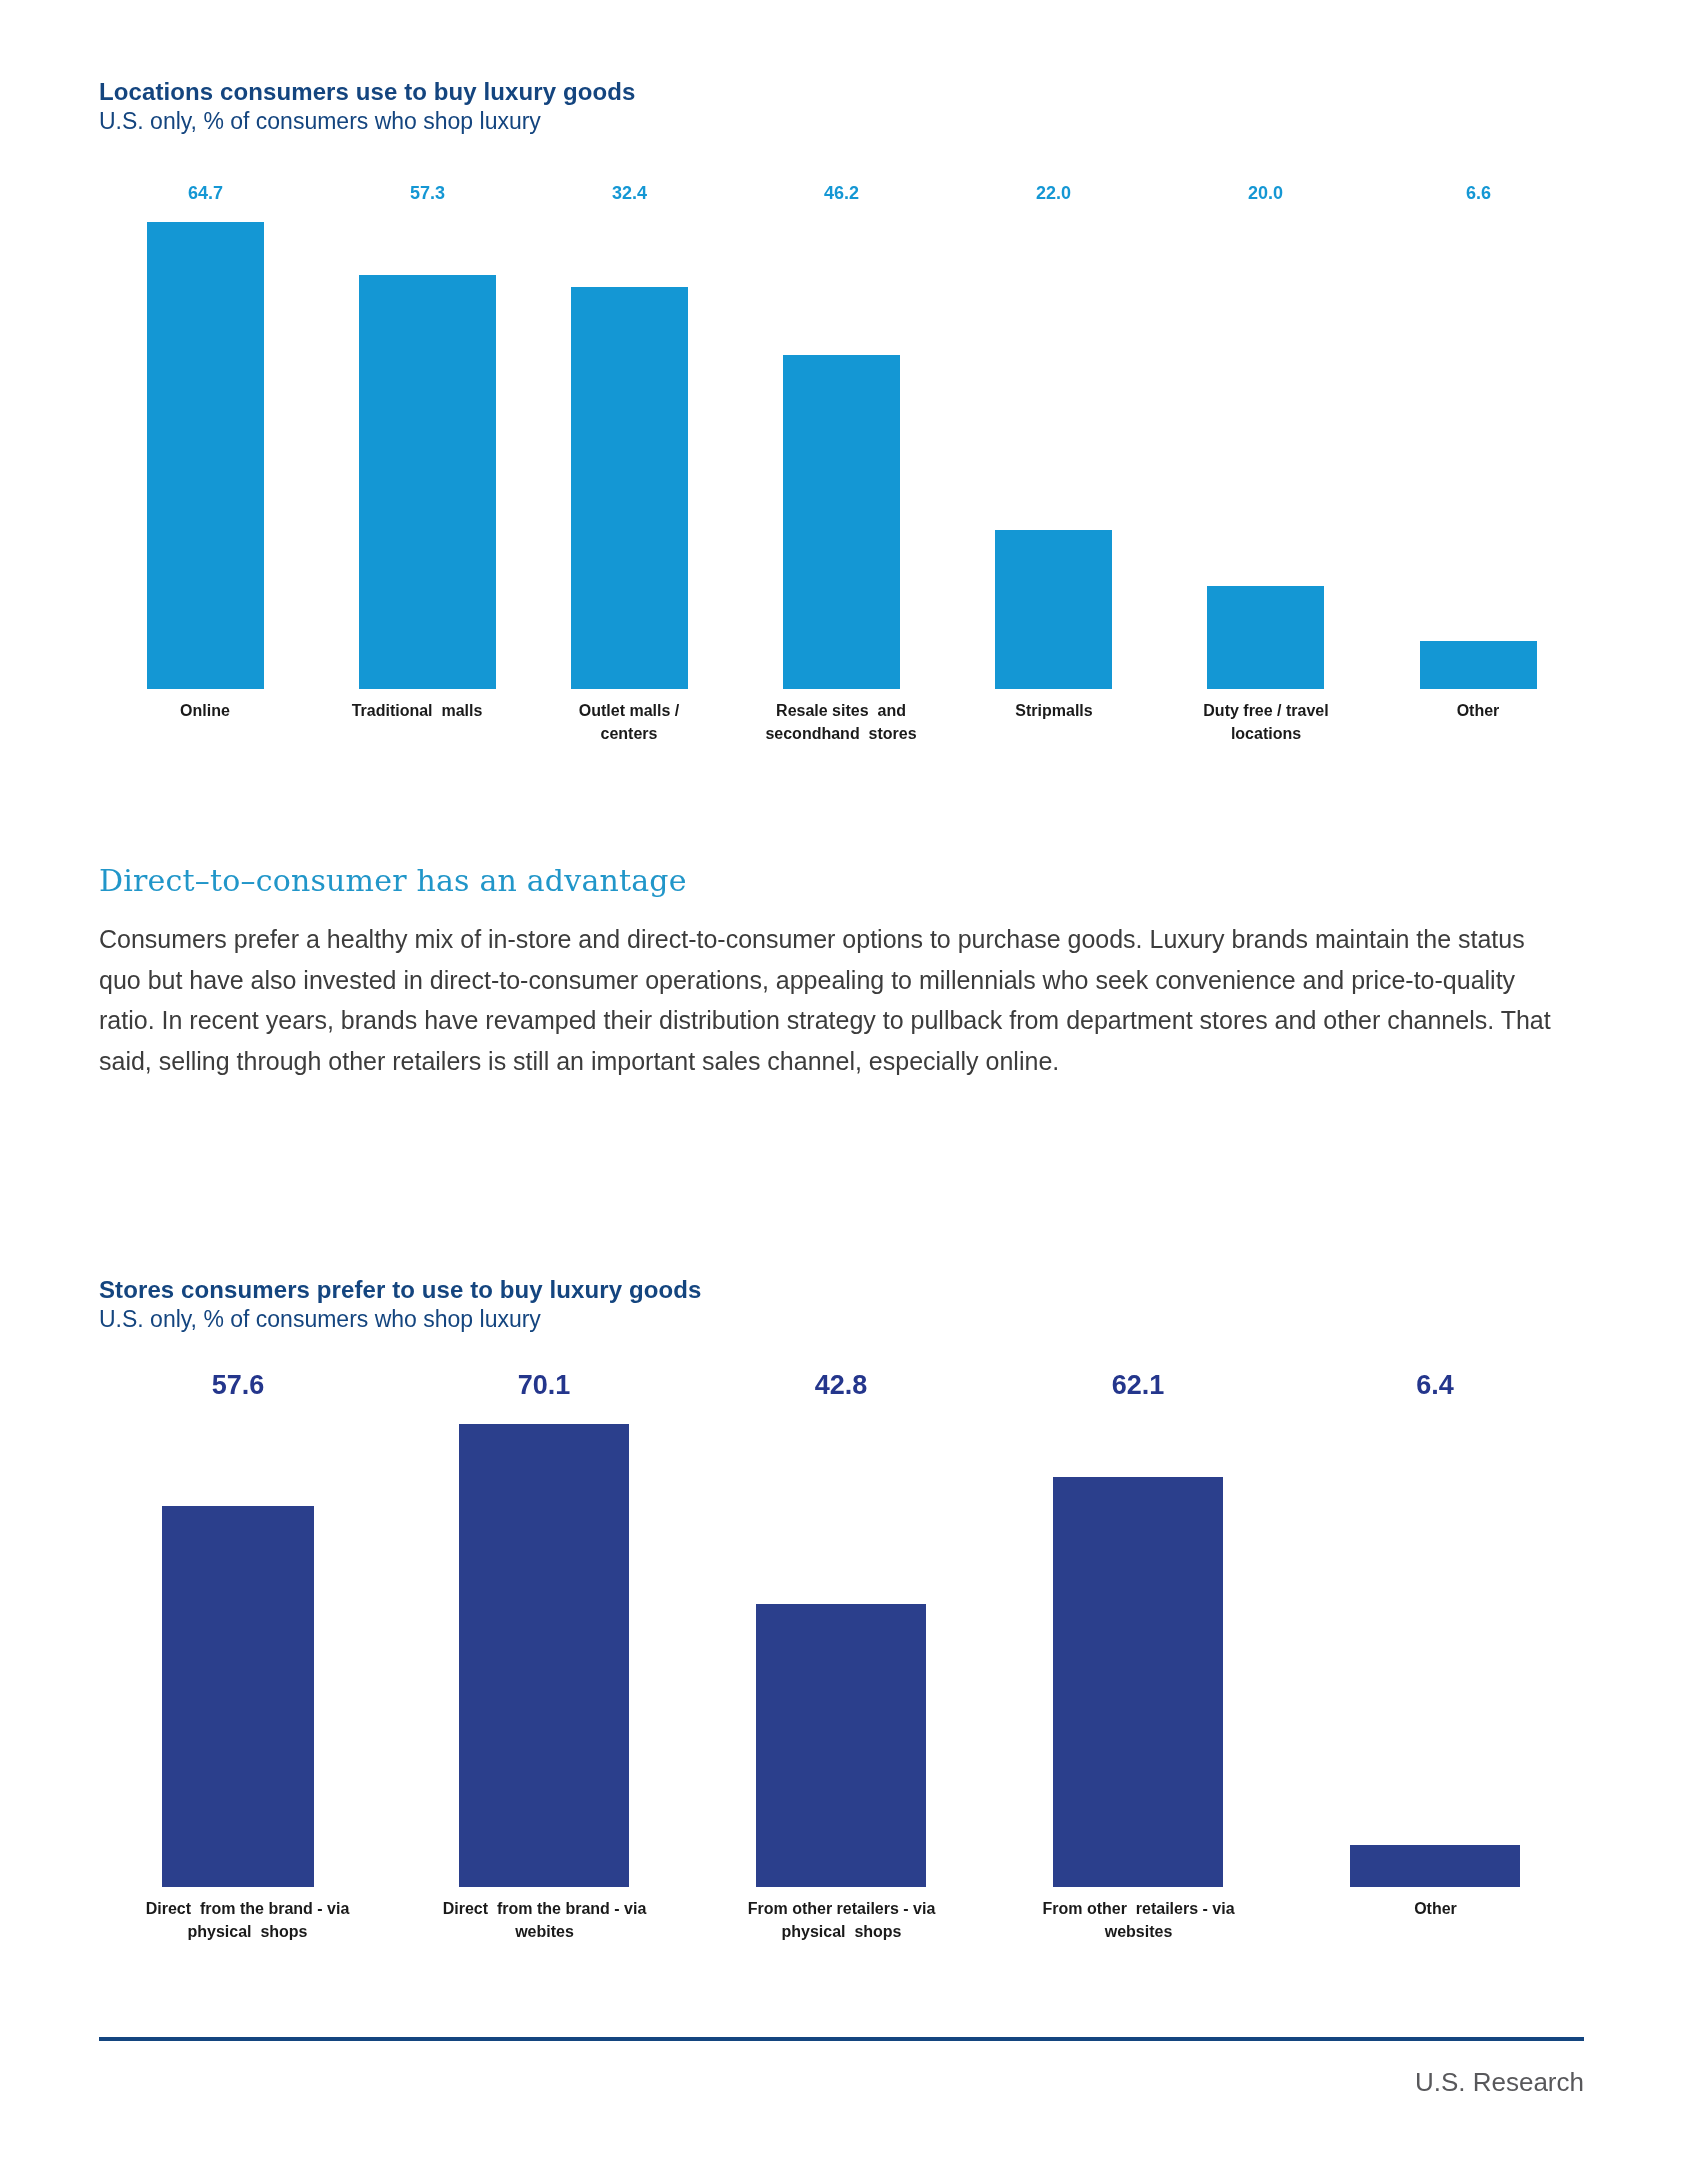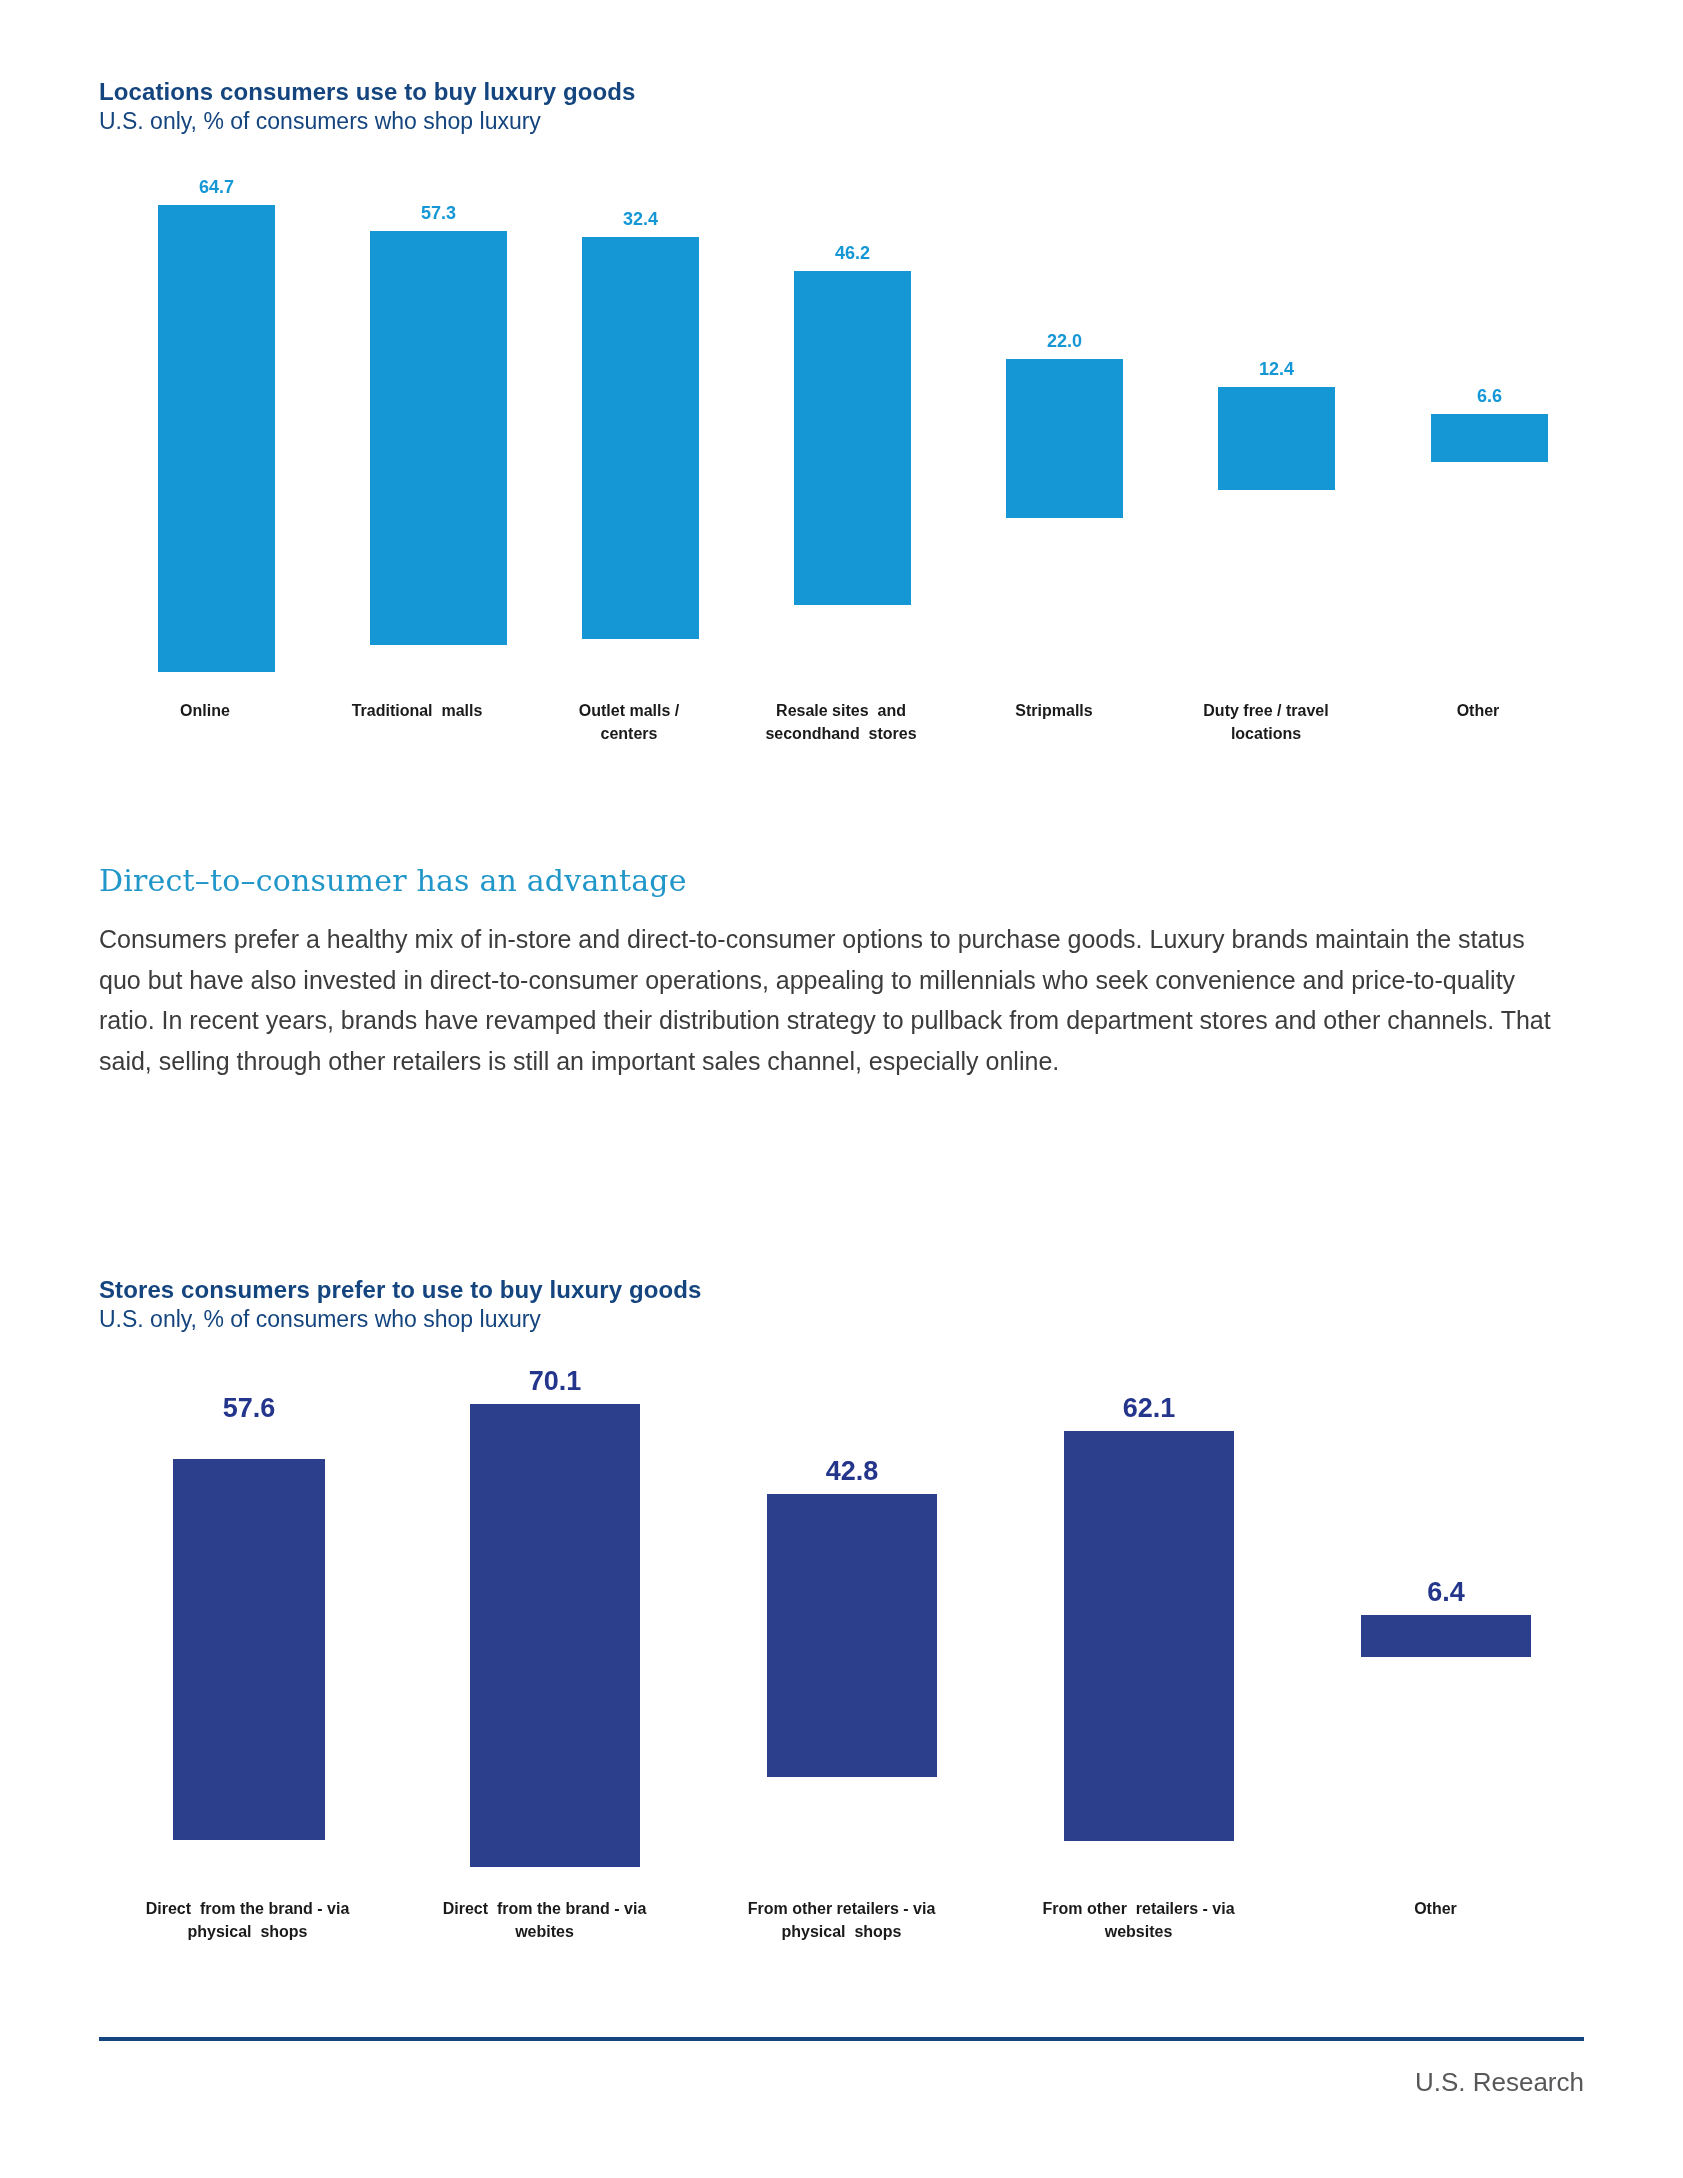--- a/index.html
+++ b/index.html
@@ -42,27 +42,26 @@
     white-space: nowrap;
   }
 
   .plot {
     position: absolute;
     left: 0;
   }
 
   .bar-col {
     position: absolute;
-    bottom: 16px;
+    bottom: 4px;
     display: flex;
     flex-direction: column;
-    justify-content: center;
+    justify-content: space-between;
     align-items: center;
     height: 100%;
-    margin-left: 11px;
   }
   .bar-value {
     font-weight: bold;
     line-height: 1;
     margin-bottom: 9px;
     white-space: nowrap;
   }
   .bar-rect { width: 100%; }
 
   .cat-label {
@@ -138,21 +137,21 @@
       </div>
       <div class="bar-col" style="left: 684px; width: 117px;">
         <div class="bar-value">46.2</div>
         <div class="bar-rect" style="height: 334px; background: rgb(20, 151, 212);"></div>
       </div>
       <div class="bar-col" style="left: 896px; width: 117px;">
         <div class="bar-value">22.0</div>
         <div class="bar-rect" style="height: 159px; background: rgb(20, 151, 212);"></div>
       </div>
       <div class="bar-col" style="left: 1108px; width: 117px;">
-        <div class="bar-value">12.4</div>
+        <div class="bar-value">20.0</div>
         <div class="bar-rect" style="height: 103px; background: rgb(20, 151, 212);"></div>
       </div>
       <div class="bar-col" style="left: 1321px; width: 117px;">
         <div class="bar-value">6.6</div>
         <div class="bar-rect" style="height: 48px; background: rgb(20, 151, 212);"></div>
       </div>
     </div>
   <div class="c1" style="position:absolute; left:99px; top:699px; width:1485px; height:69px;" id="axis-1">
       <div class="cat-label" style="left: 0px; width: 212px; top: 0px;">
         <div>Online</div>

